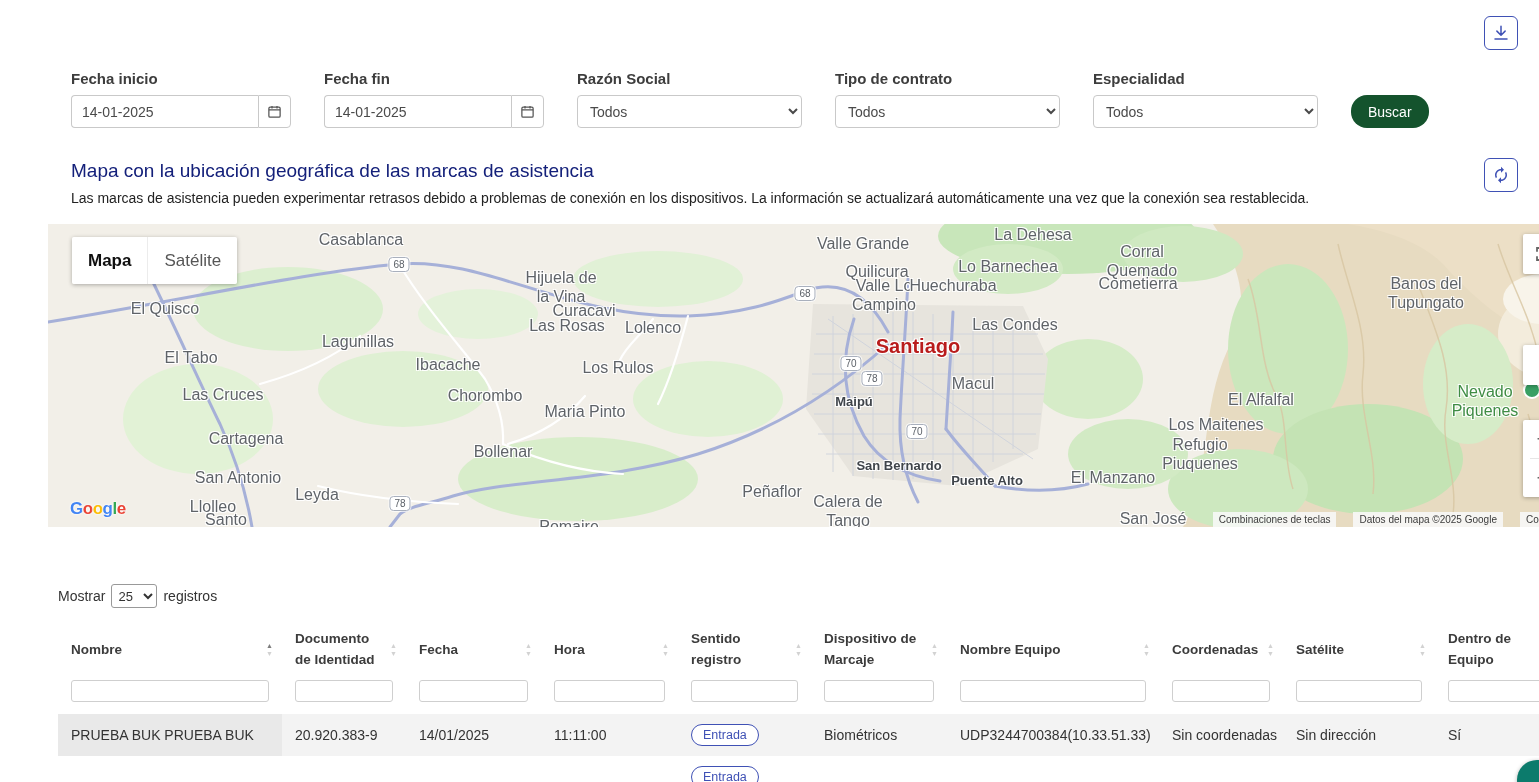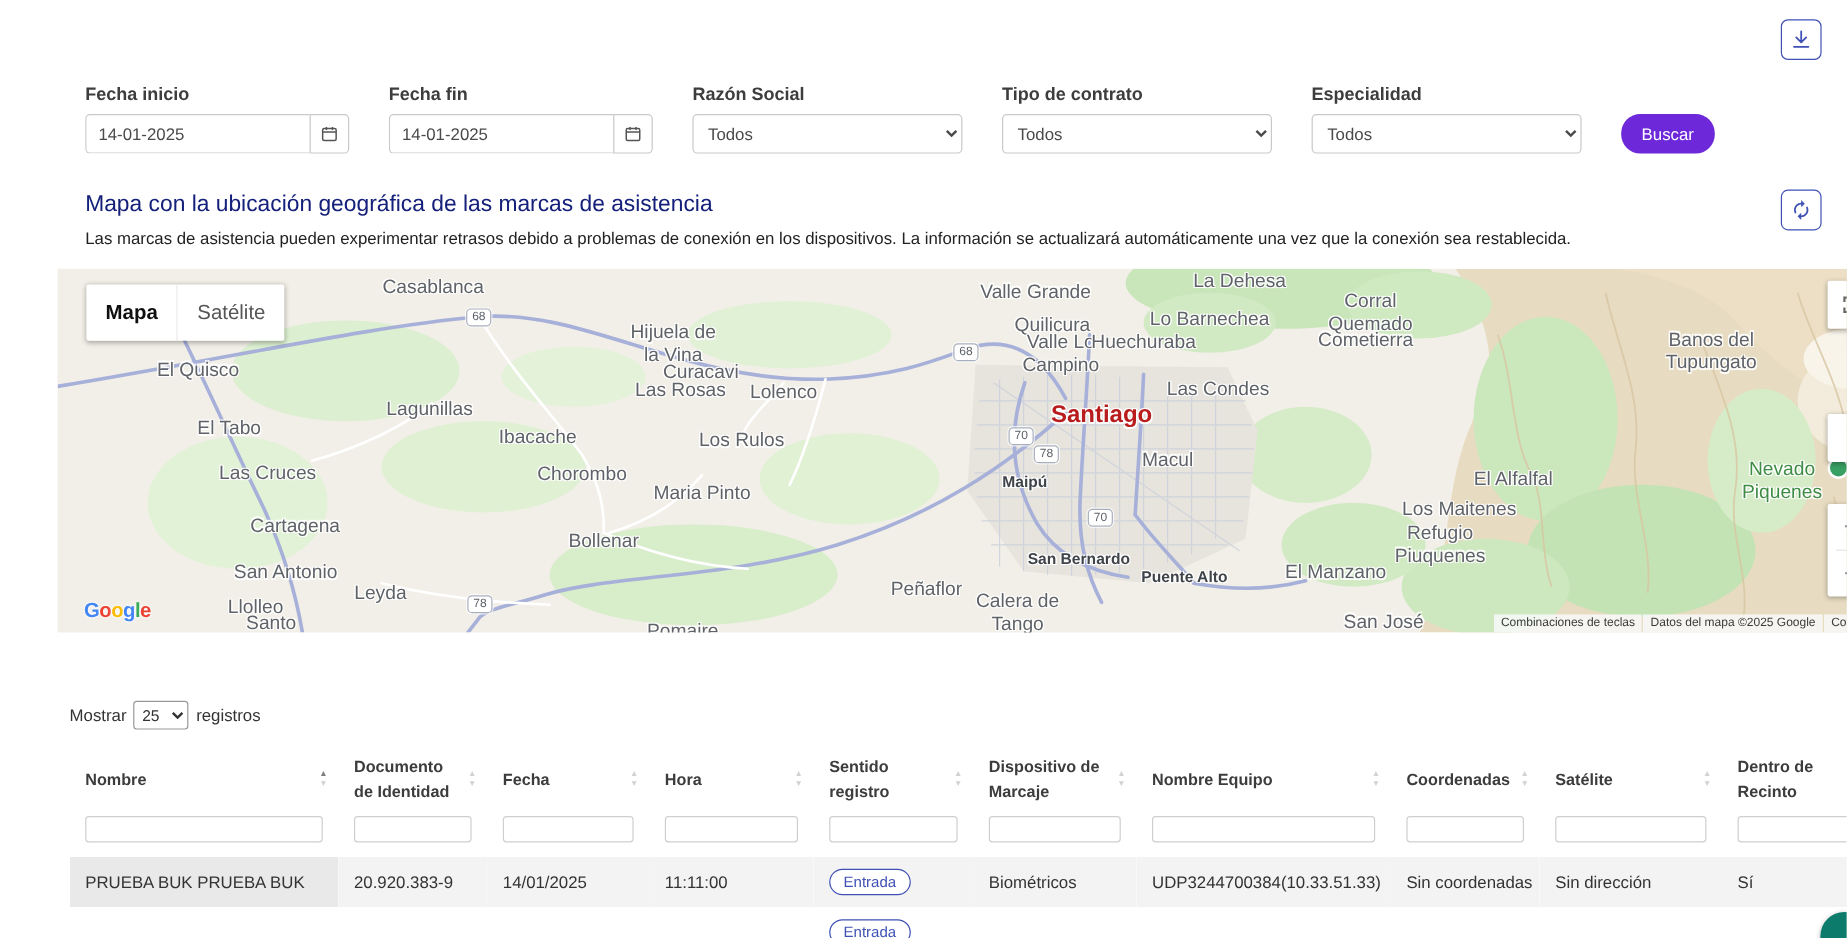--- a/index.html
+++ b/index.html
@@ -15,21 +15,21 @@
   .filters-row { display: flex; gap: 33px; margin-top: 20px; align-items: flex-end; }
   .filter-group label { display: block; font-size: 15px; font-weight: 600; color: #3d3d3d; margin-bottom: 8px; }
   .input-group { display: flex; }
   .input-group input { width: 187px; height: 33px; border: 1px solid #c9c9c9; border-right: none;
                        border-radius: 4px 0 0 4px; padding: 0 10px; font-size: 14px; color: #4a4a4a;
                        font-family: inherit; outline: none; }
   .input-group .addon { width: 33px; height: 33px; border: 1px solid #c9c9c9; border-radius: 0 4px 4px 0;
                         background: #fff; display: flex; align-items: center; justify-content: center; cursor: pointer; }
   select.filter-select { width: 225px; height: 33px; border: 1px solid #c9c9c9; border-radius: 4px;
                          padding: 0 8px; font-size: 14px; color: #4a4a4a; background: #fff; font-family: inherit; }
-  .buscar-btn { height: 33px; padding: 0 17px; background: #6d28d9; color: #fff; border: none;
+  .buscar-btn { height: 33px; padding: 0 17px; background: #14532d; color: #fff; border: none;
                 border-radius: 16px; font-size: 14px; cursor: pointer; font-family: inherit; }
 
   
   .map-header { padding: 30px 21px 0 23px; display: flex; justify-content: space-between; align-items: flex-start; }
   .map-title { font-size: 19px; font-weight: 500; color: #14207a; line-height: 26px; }
   .map-subtitle { font-size: 14px; color: #222; margin-top: 6px; line-height: 17px; }
 
   
   .map { position: relative; width: 1539px; height: 303px; margin-top: 17px; background: #f2efe8; overflow: hidden; }
   .map-base { position: absolute; left: 0; top: 0; width: 1539px; height: 303px; }
@@ -57,21 +57,21 @@
   .pegman-btn { top: 121px; }
   .zoom-ctl { position: absolute; right: 24px; top: 196px; width: 40px; background: #fff; border-radius: 2px;
               box-shadow: 0 1px 4px rgba(0,0,0,.3); display: flex; flex-direction: column; align-items: center; }
   .zoom-ctl button { width: 40px; height: 38px; border: 0; background: none; font-size: 22px; color: #666;
                      cursor: pointer; font-family: inherit; line-height: 1; }
   .zoom-divider { width: 26px; height: 1px; background: #e6e6e6; }
   .google-logo { position: absolute; left: 22px; bottom: 8px; font-size: 17px; font-weight: 700;
                  letter-spacing: -0.5px; text-shadow: 0 0 2px #fff, 0 0 3px #fff; cursor: pointer; }
   .map-attribution { position: absolute; right: 0; bottom: 0; display: flex; font-size: 10px; color: #3b3b3b; }
   .map-attribution span { background: rgba(248,248,248,.88); padding: 2px 6px; white-space: nowrap; }
-  .map-attribution span + span { margin-left: 1px; }
+  .map-attribution span + span { margin-left: 17px; }
 
   
   .table-section { padding: 0 10px; margin-top: 55px; }
   .length-control { font-size: 14px; color: #333; display: flex; align-items: center; gap: 6px;
                     height: 28px; margin-bottom: 12px; }
   .length-control select { height: 24px; min-width: 46px; border: 1px solid #999; border-radius: 3px;
                            font-size: 13px; padding: 0 2px; font-family: inherit; color: #333; background: #fff; }
   table { width: 100%; border-collapse: collapse; table-layout: fixed; }
   th { text-align: left; font-size: 13.5px; font-weight: 700; color: #3c3c3c; height: 56px;
        padding: 4px 22px 4px 13px; position: relative; vertical-align: middle; line-height: 1.55; cursor: pointer; }
@@ -369,21 +369,21 @@
                 <i class="">▼</i>
               </span></th>
             <th><span>Coordenadas</span><span class="sort-carets">
                 <i class="">▲</i>
                 <i class="">▼</i>
               </span></th>
             <th><span>Satélite</span><span class="sort-carets">
                 <i class="">▲</i>
                 <i class="">▼</i>
               </span></th>
-            <th><span>Dentro de Recinto</span><span class="sort-carets">
+            <th><span>Dentro de Equipo</span><span class="sort-carets">
                 <i class="">▲</i>
                 <i class="">▼</i>
               </span></th>
           </tr>
         <tr>
             <td class="filter-cell"><input style=""></td>
             <td class="filter-cell"><input style=""></td>
             <td class="filter-cell"><input style=""></td>
             <td class="filter-cell"><input style=""></td>
             <td class="filter-cell"><input style=""></td>

